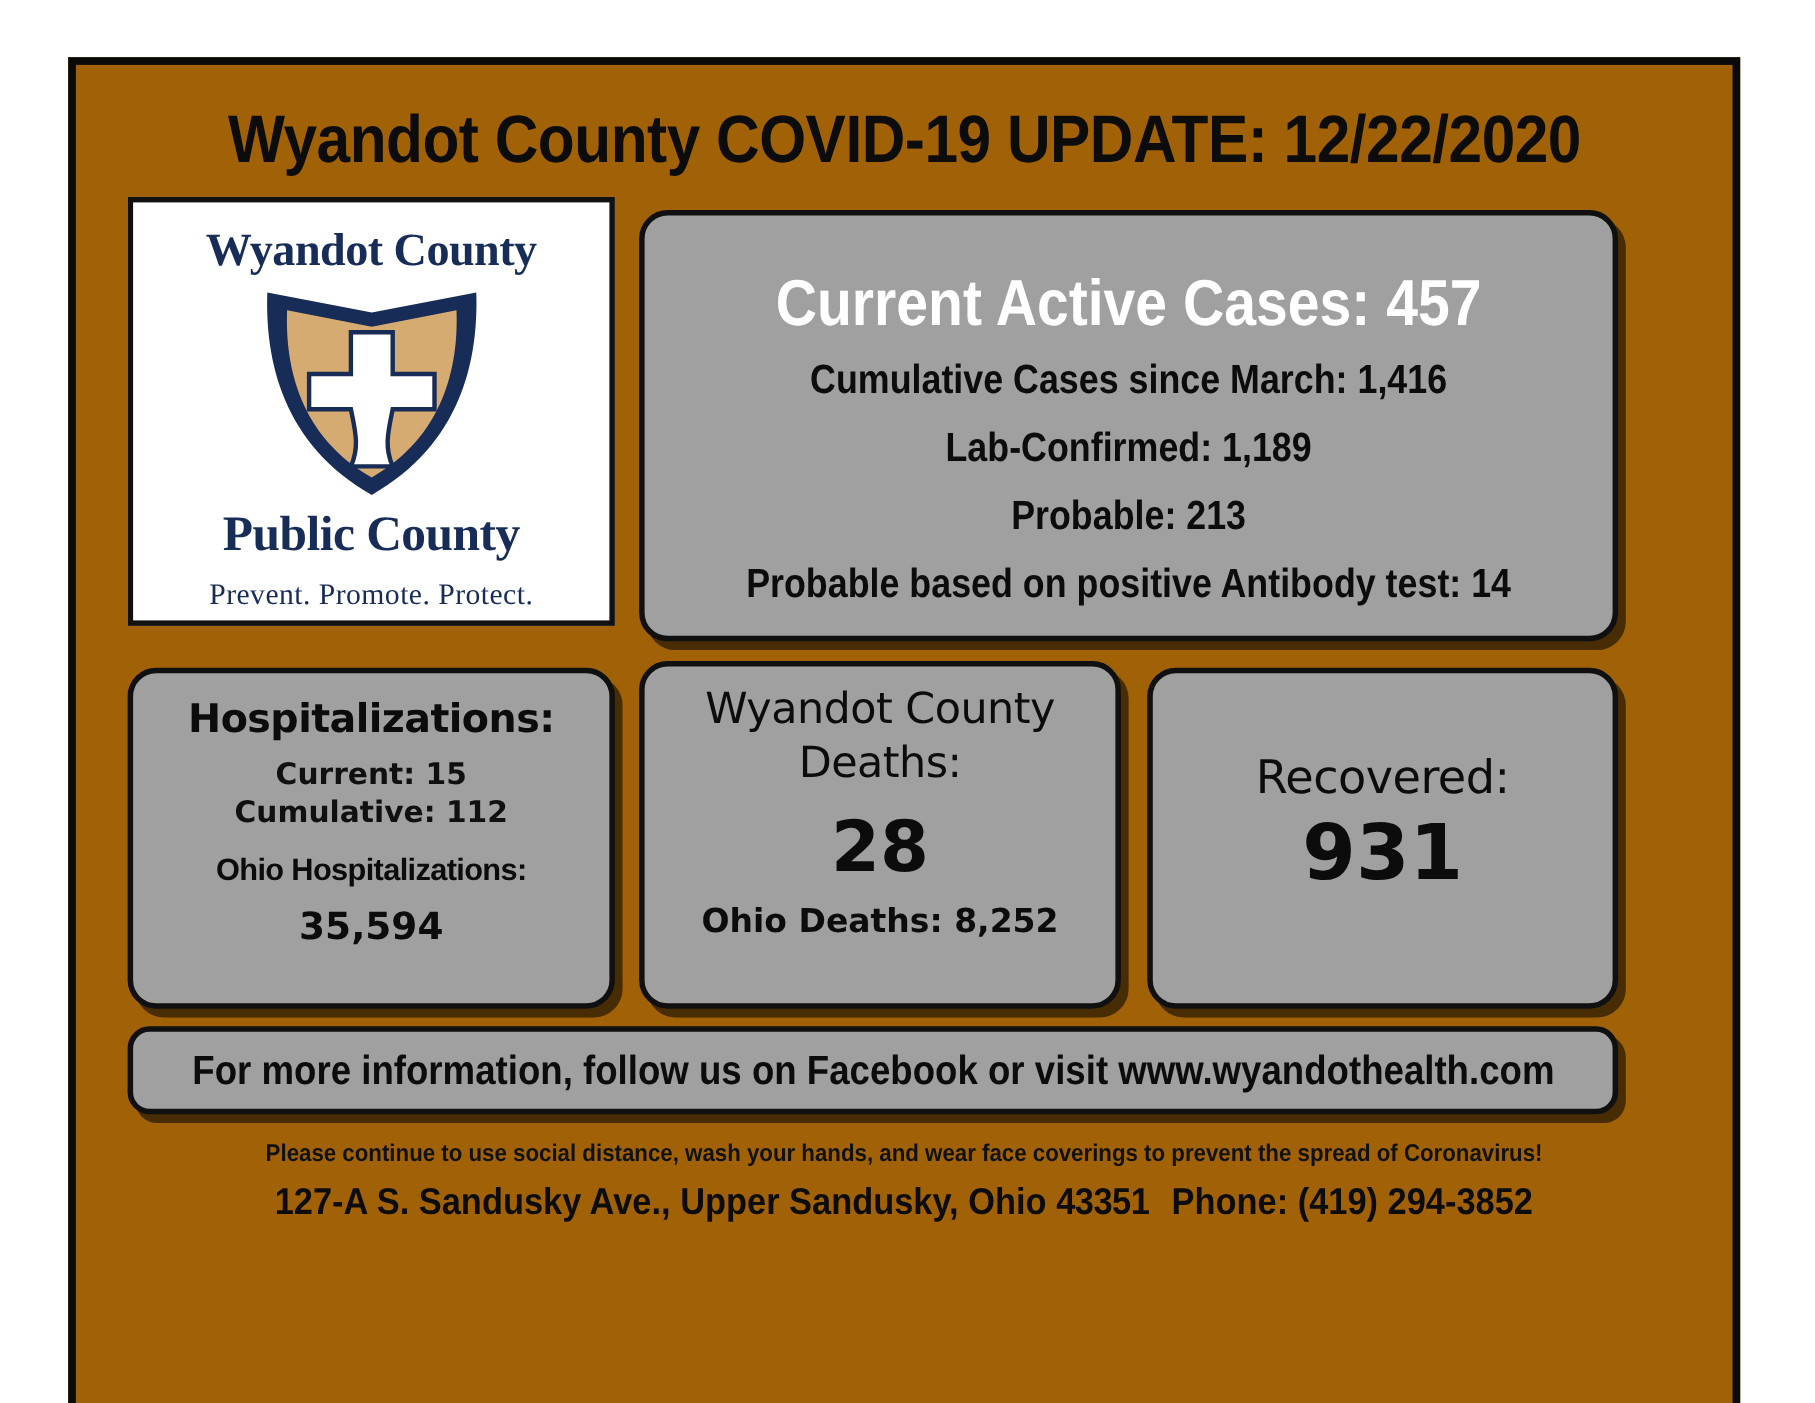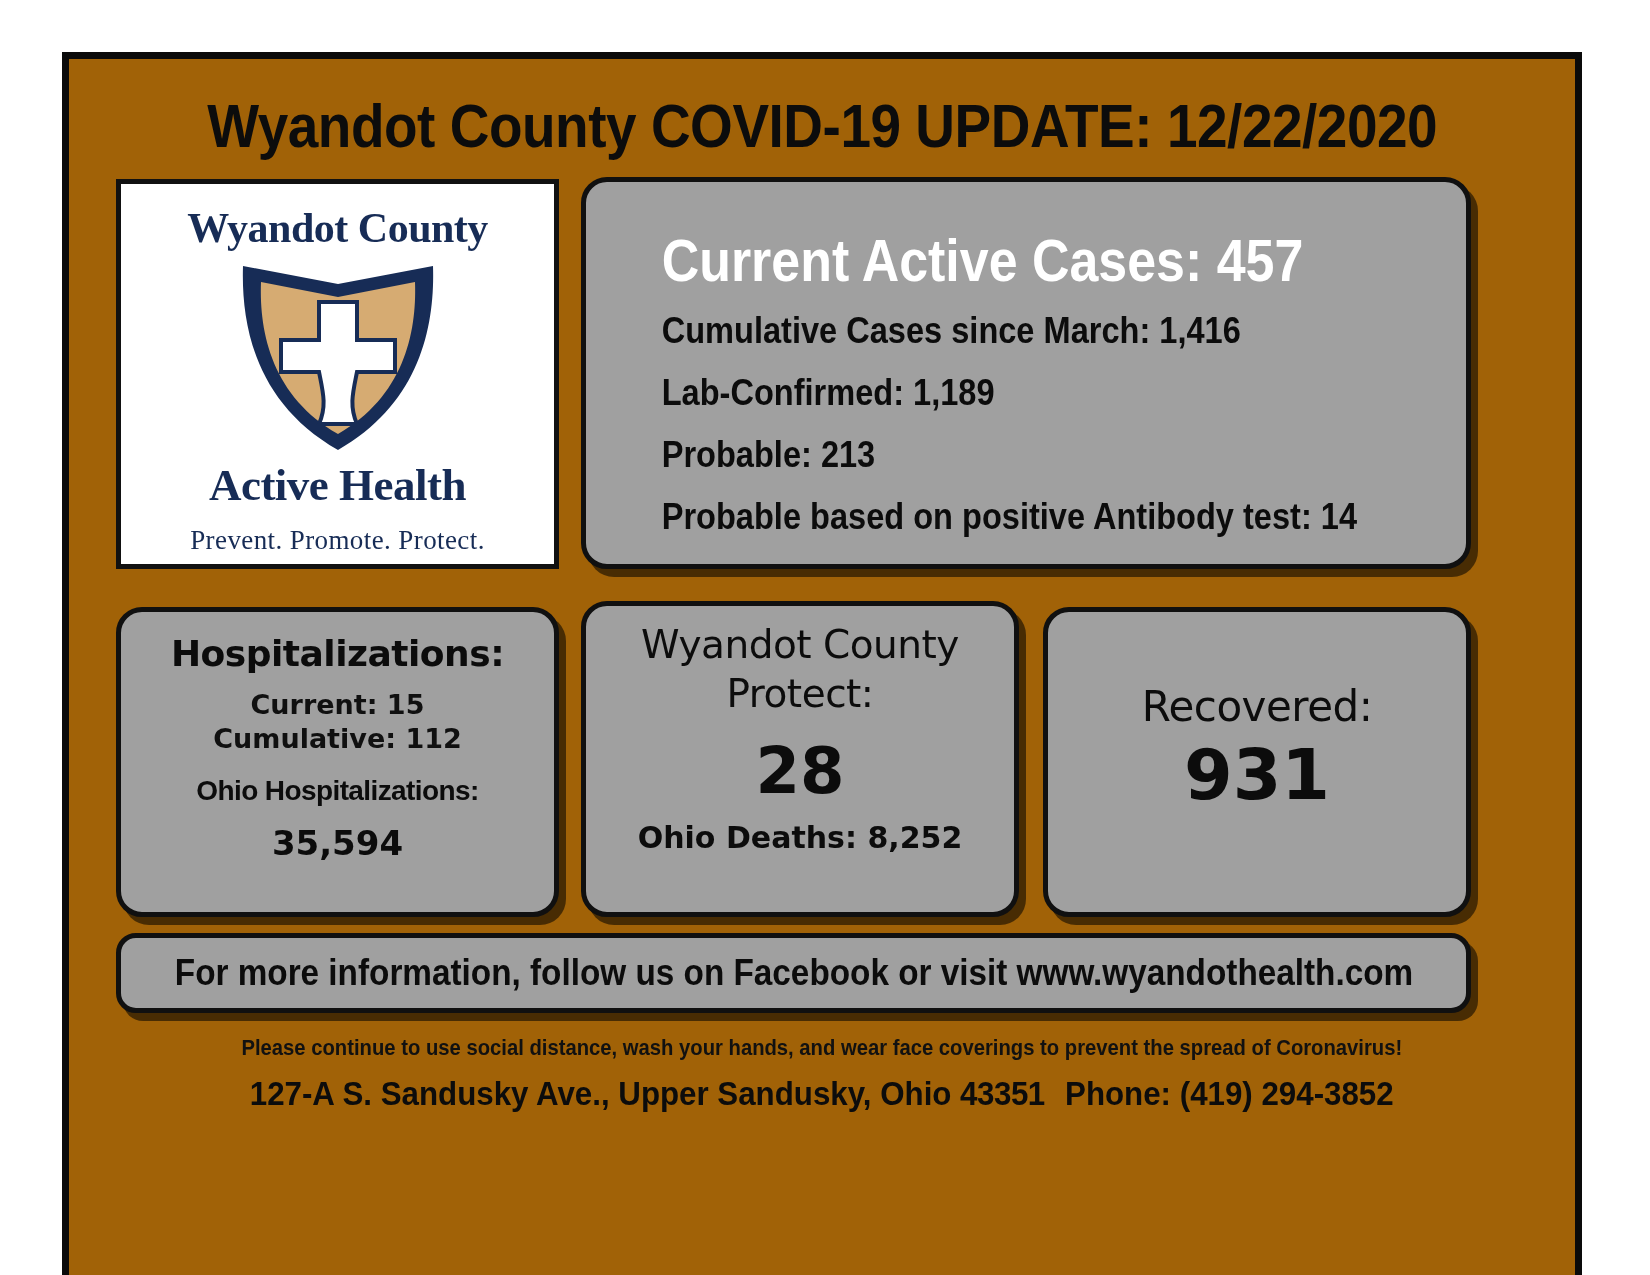--- a/index.html
+++ b/index.html
@@ -106,25 +106,25 @@
     font-size: 27px;
     line-height: 30px;
     color: #172c56;
     margin-top: 17px;
     letter-spacing: 0.4px;
   }
 
   
   .active-card {
     left: 512px;
-    top: 118px;
+    top: 132px;
     width: 890px;
     height: 392px;
     padding: 16px 26px 0 26px;
-    text-align: left;
+    text-align: center;
   }
   .cond {
     font-family: "Liberation Sans Narrow", "Liberation Sans", sans-serif;
     font-weight: bold;
     color: #0c0c0c;
     transform: scaleX(0.88);
     transform-origin: center;
     white-space: nowrap;
     display: block;
   }
@@ -301,21 +301,21 @@
       <div class="logo-top">Wyandot County</div>
       <div class="shield-wrap">
         <svg viewBox="0 0 214 206" width="214" height="206" aria-hidden="true">
           <path d="M12 12 L107 30 L202 12 C204 74 188 150 107 196 C26 150 10 74 12 12 Z" fill="#172c56"></path>
           <path d="M30 28 L107 43 L184 28 C186 80 172 143 107 180 C42 143 28 80 30 28 Z" fill="#d6ab72"></path>
           <path d="M88 48 L126 48 L126 86 L164 86 L164 118 L126 118
                    C122 138 118 152 126 170 L88 170 C96 152 92 138 88 118
                    L50 118 L50 86 L88 86 Z" fill="#ffffff" stroke="#172c56" stroke-width="4"></path>
         </svg>
       </div>
-      <div class="logo-bottom">Active Health</div>
+      <div class="logo-bottom">Public County</div>
       <div class="logo-tag">Prevent.  Promote.  Protect.</div>
     </div>
   </div>
 
   <div class="card active-card">
     <span class="cond active-head">Current Active Cases:  457</span>
     <span class="cond active-line">Cumulative Cases since March:  1,416</span>
     <span class="cond active-line">Lab-Confirmed:  1,189</span>
     <span class="cond active-line">Probable:  213</span>
     <span class="cond active-line">Probable based on positive Antibody test:  14</span>
@@ -324,21 +324,21 @@
   <div class="card hosp-card">
     <div class="wide-head">Hospitalizations:</div>
     <div class="wide-sub" style="margin-top:10px;">Current:  15</div>
     <div class="wide-sub">Cumulative:  112</div>
     <div class="wide-head2" style="margin-top:14px;">Ohio Hospitalizations:</div>
     <div class="big-num" style="margin-top:8px;">35,594</div>
   </div>
 
   <div class="card deaths-card">
     <div class="deaths-title">Wyandot County</div>
-    <div class="deaths-title">Protect:</div>
+    <div class="deaths-title">Deaths:</div>
     <div class="deaths-num" style="margin-top:16px;">28</div>
     <div class="deaths-ohio" style="margin-top:10px;">Ohio Deaths: 8,252</div>
   </div>
 
   <div class="card recov-card">
     <div class="recov-title">Recovered:</div>
     <div class="recov-num">931</div>
   </div>
 
   <div class="card info-card">

